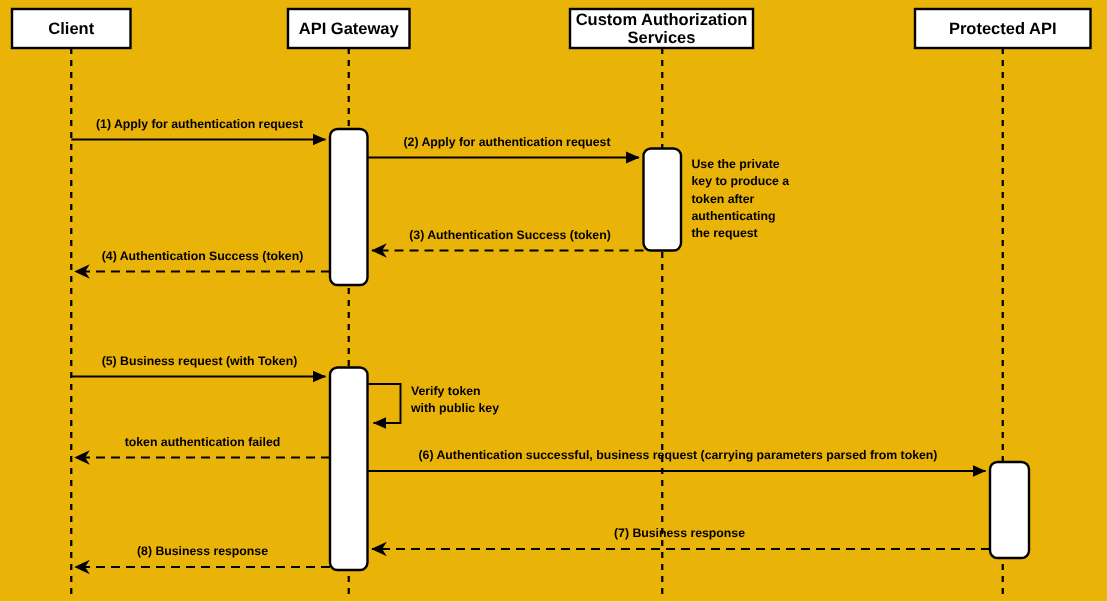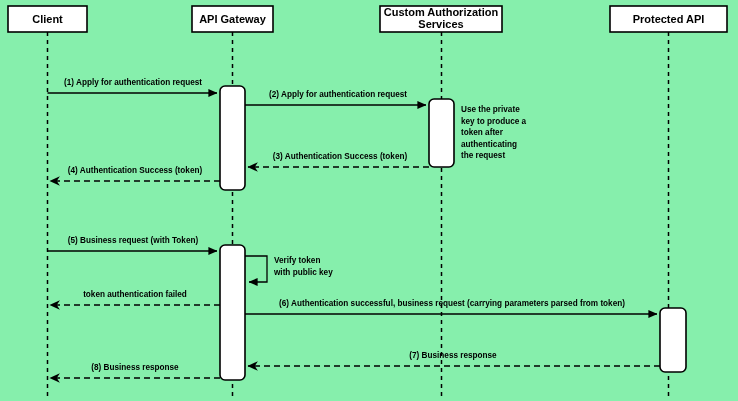--- a/index.html
+++ b/index.html
@@ -4,21 +4,21 @@
 <style>
   html, body {
     margin: 0;
     padding: 0;
     background: #ffffff;
   }
   #diagram-root {
     position: relative;
     width: 738px;
     height: 401px;
-    background: #86efac;
+    background: #eab308;
     font-family: "Liberation Sans", sans-serif;
     overflow: hidden;
   }
   #seq-svg {
     position: absolute;
     top: 0;
     left: 0;
     width: 738px;
     height: 401px;
   }

